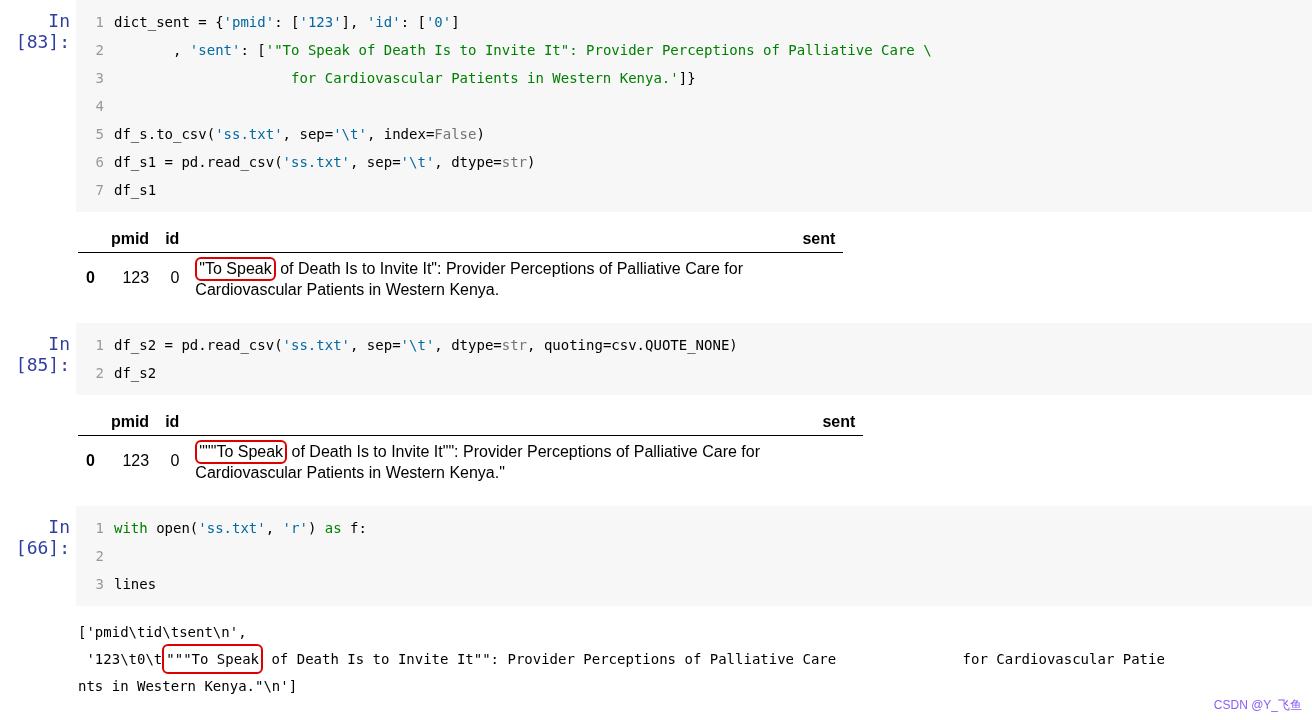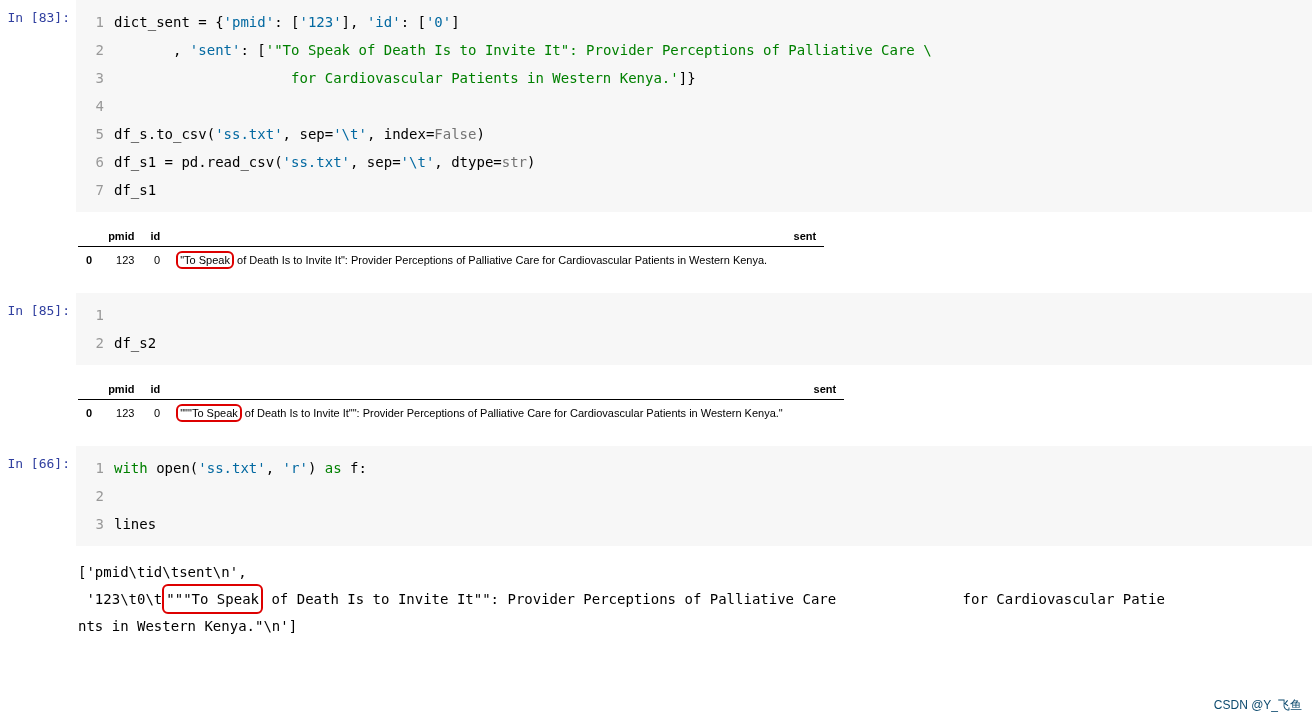--- a/index.html
+++ b/index.html
@@ -14,21 +14,21 @@
   display: flex;
   margin-bottom: 0;
 }
 .prompt {
   width: 70px;
   min-width: 70px;
   padding: 10px 6px 0 0;
   text-align: right;
   color: #303F9F;
   font-family: monospace;
-  font-size: 13px;
+  font-size: 18px;
 }
 .input-area {
   flex: 1;
   background: #f7f7f7;
   padding: 8px 0;
   margin-bottom: 4px;
 }
 .code-line {
   display: flex;
   line-height: 28px;
@@ -49,21 +49,21 @@
 .str { color: #0369a1; }
 .green { color: #008000; }
 .purple { color: #737373; }
 .output-area {
   margin-left: 70px;
   padding: 10px 0 20px 8px;
 }
 .df-table {
   border-collapse: collapse;
   font-family: Arial, sans-serif;
-  font-size: 11px;
+  font-size: 16px;
 }
 .df-table th {
   text-align: right;
   padding: 4px 8px;
   border-bottom: 1px solid #000;
   font-weight: bold;
 }
 .df-table td {
   text-align: right;
   padding: 4px 8px;
@@ -85,21 +85,21 @@
   padding: 10px 0 20px 8px;
   font-family: 'Simsun', monospace;
   font-size: 14px;
   line-height: 24px;
   white-space: pre-wrap;
 }
 .watermark {
   position: fixed;
   bottom: 6px;
   right: 10px;
-  color: #0c4a6e;
+  color: #8b5cf6;
   font-family: Arial, sans-serif;
   font-size: 12px;
 }
 </style>
 </head>
 <body>
 
 <div class="cell">
   <div class="prompt">In  [83]:</div>
   <div class="input-area">
@@ -150,20 +150,21 @@
     </tr>
   </tbody>
     </table>
 </div>
 
 <div class="cell">
   <div class="prompt">In  [85]:</div>
   <div class="input-area">
     <div class="code-line">
         <span class="lineno">1</span>
+        <span class="code"><span>df_s2 = pd.read_csv(</span><span class="str">'ss.txt'</span><span>, sep=</span><span class="str">'\t'</span><span>, dtype=</span><span class="purple">str</span><span>, quoting=csv.QUOTE_NONE)</span></span>
       </div>
     <div class="code-line">
         <span class="lineno">2</span>
         <span class="code"><span>df_s2</span></span>
       </div>
   </div>
 </div>
 
 <div class="output-area">
   <table class="df-table">

